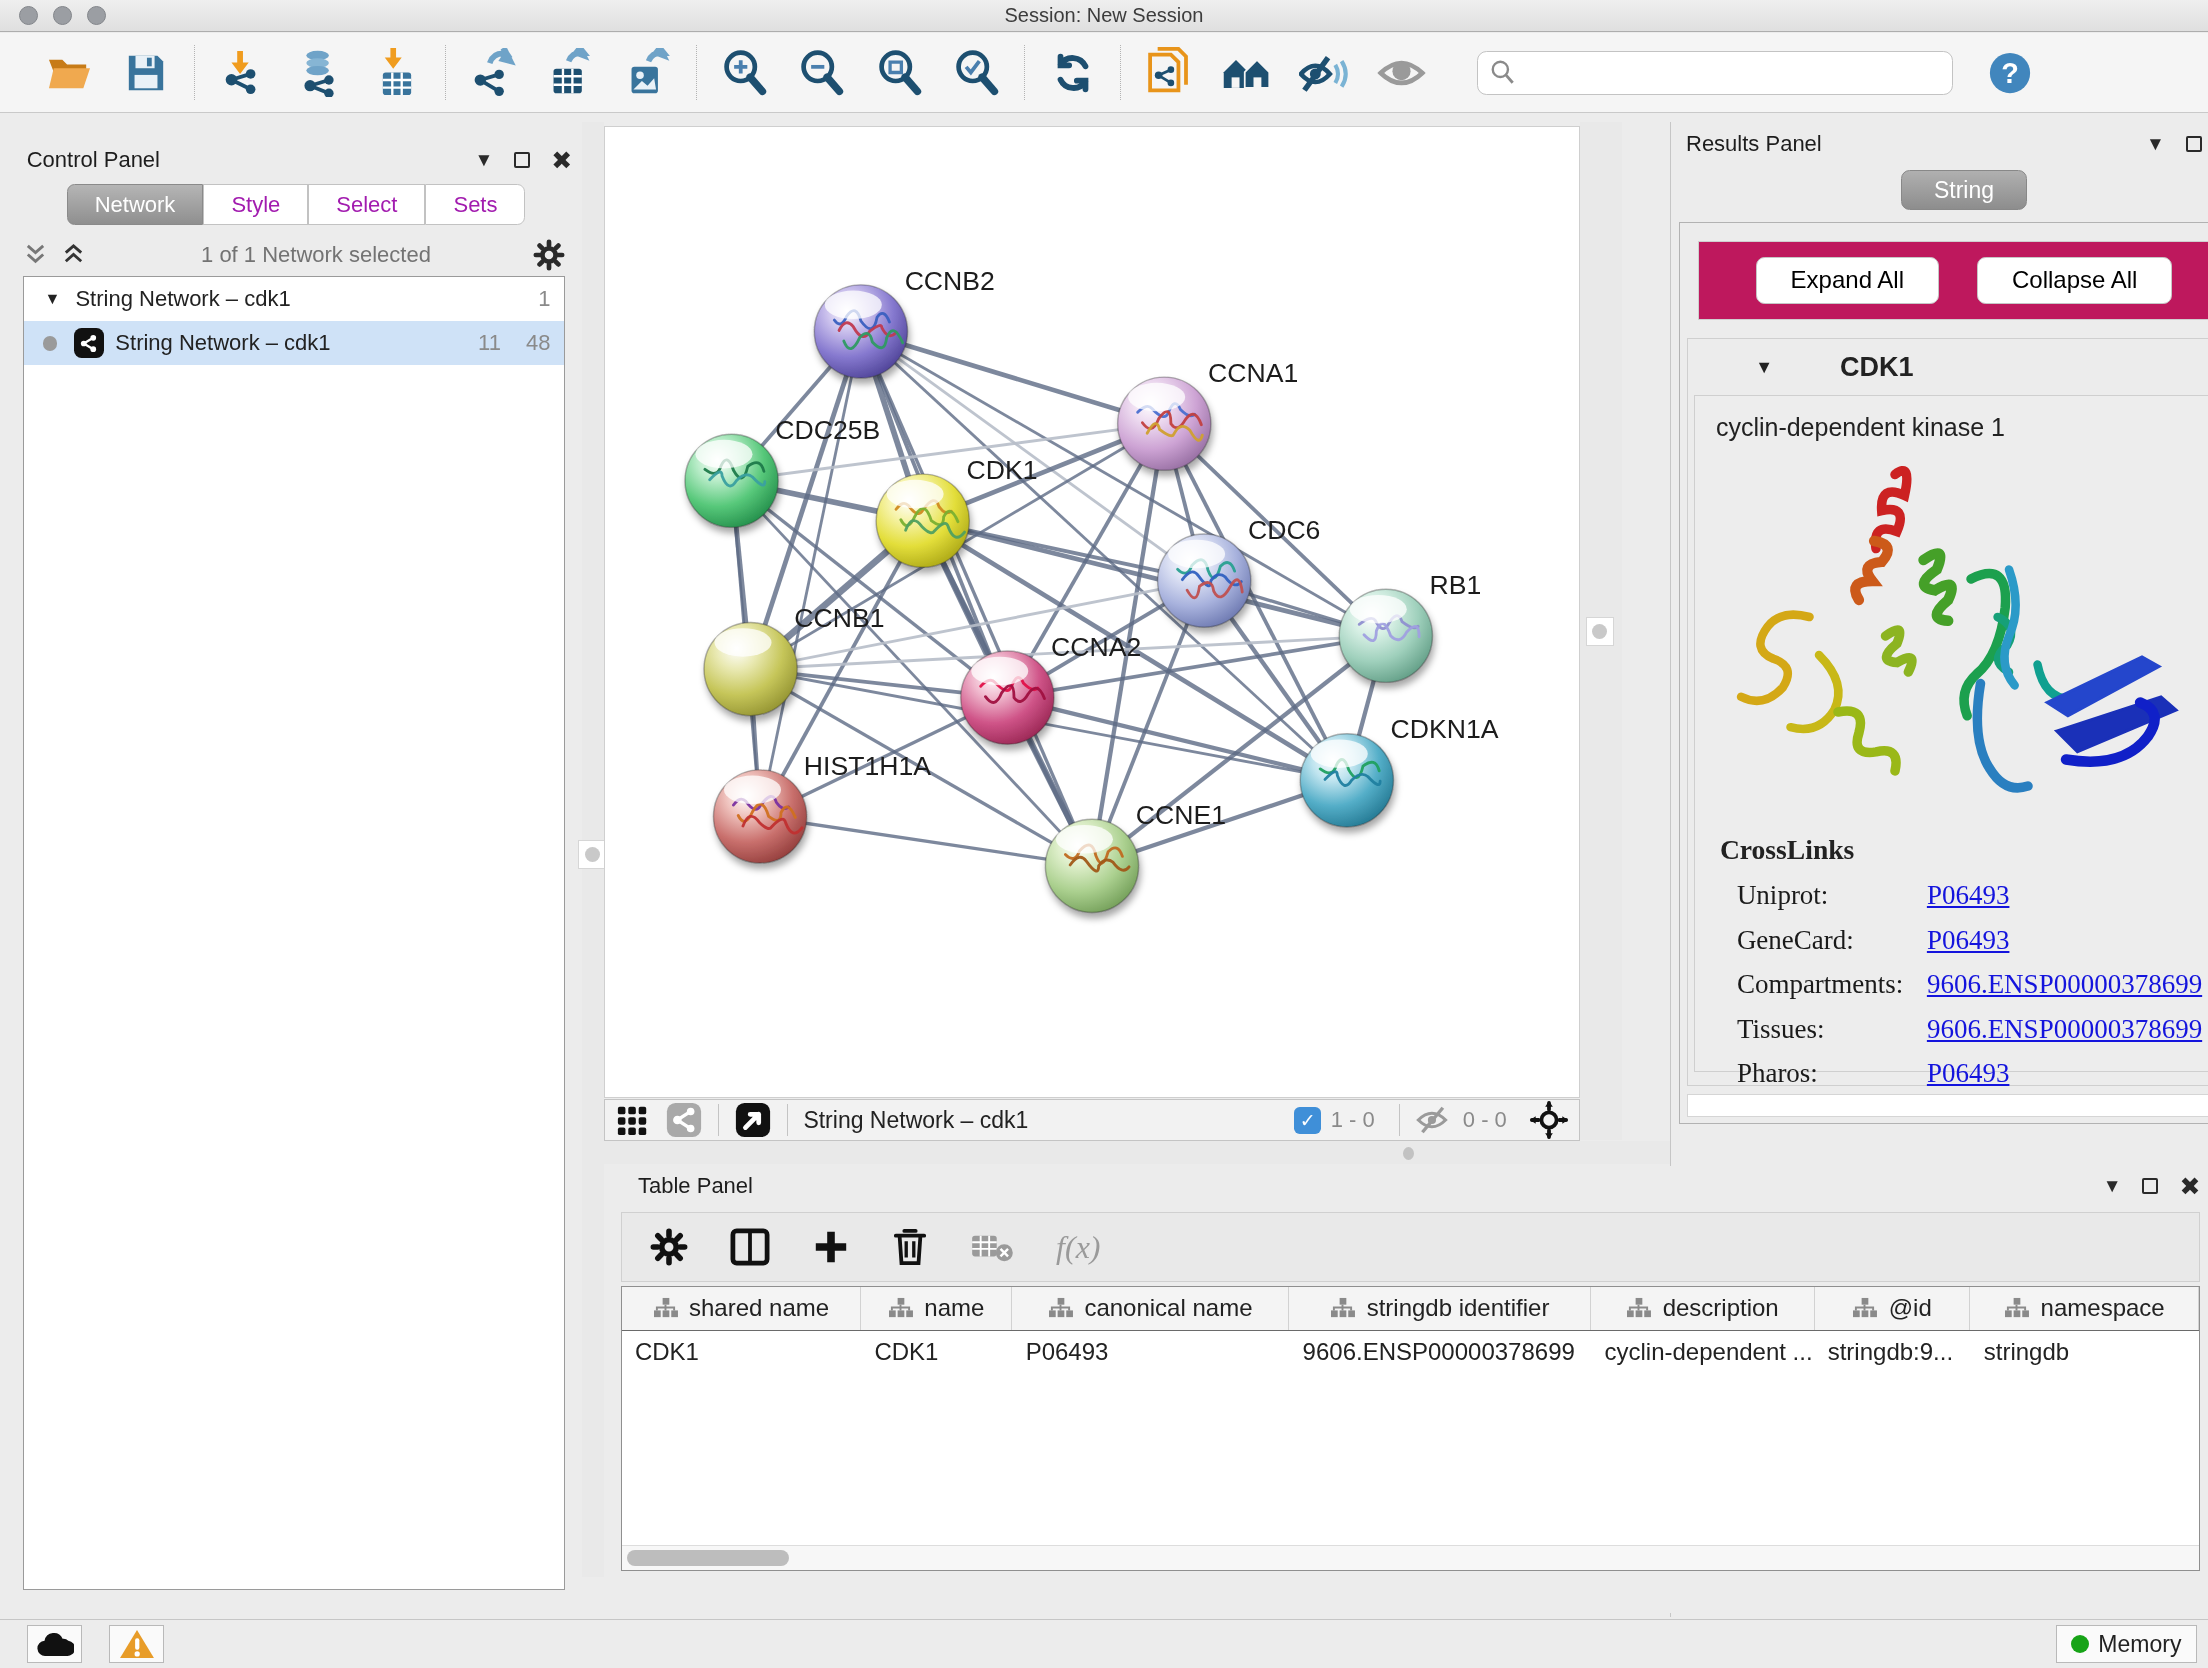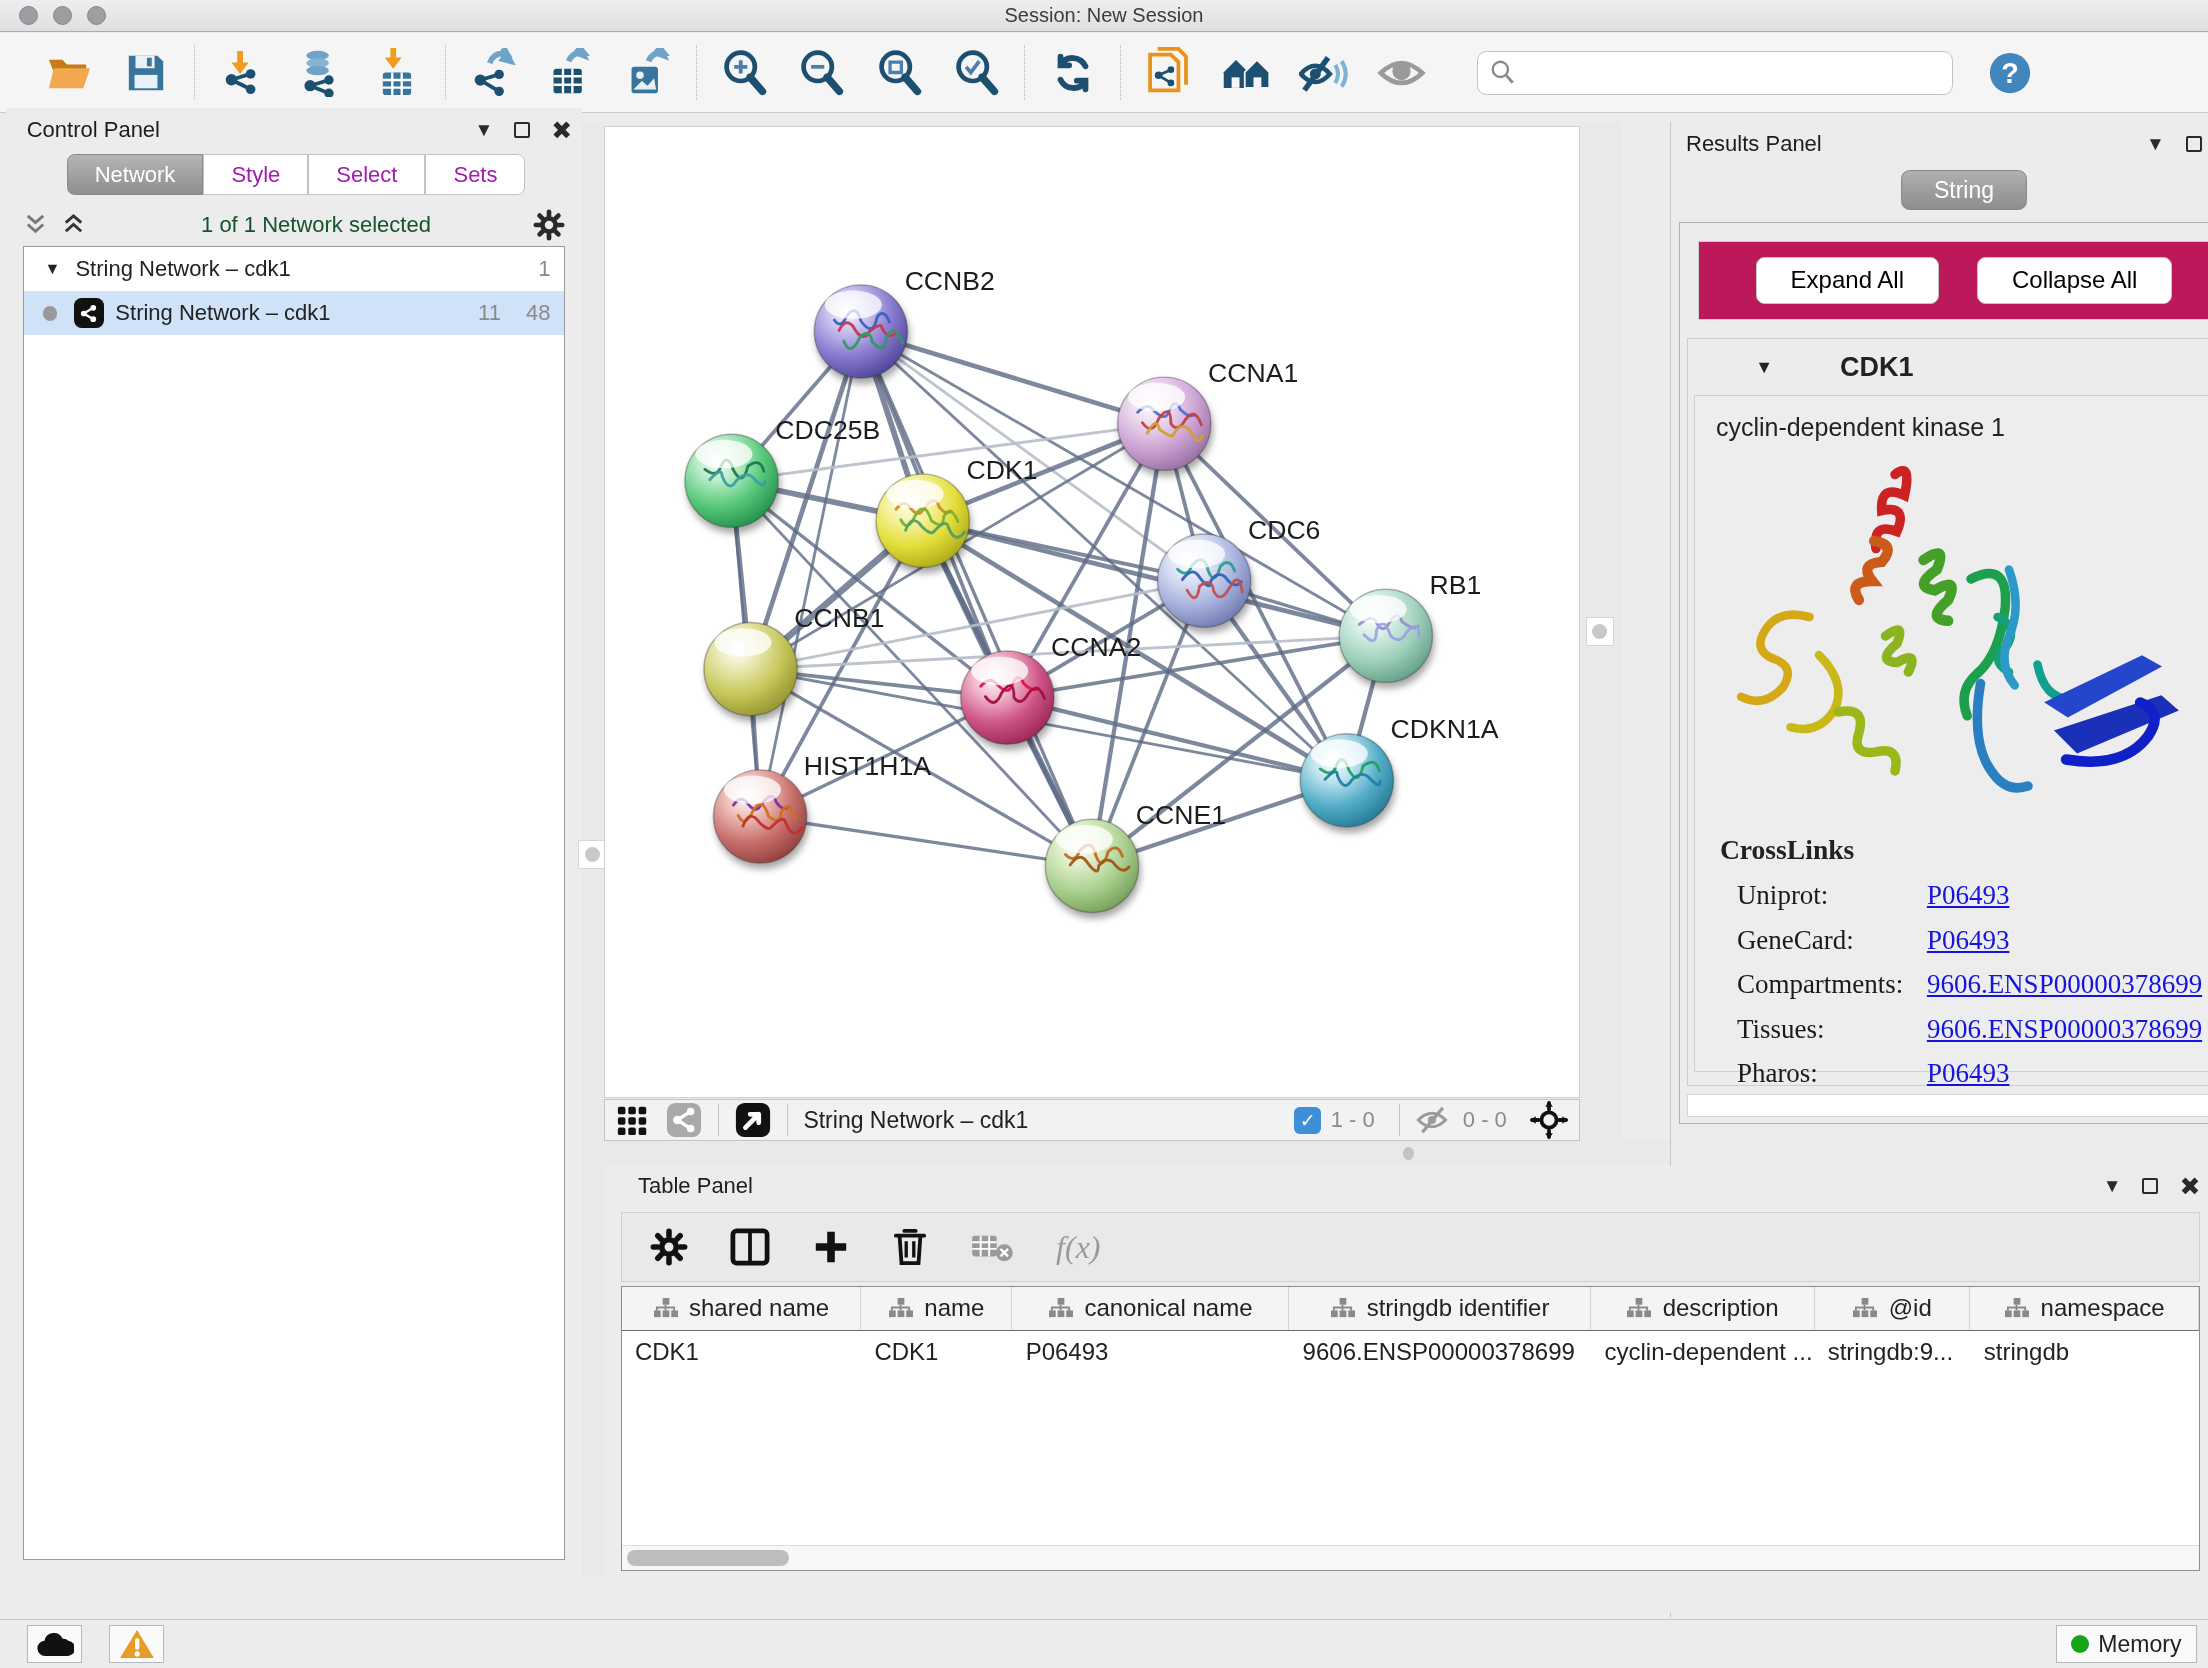--- a/index.html
+++ b/index.html
@@ -24,29 +24,29 @@
     display:flex; align-items:center; padding-left:9.5px; margin-left:28.5px; }
   .searchbox input { border:none; outline:none; font-size:21px; width:409px; background:transparent; }
 
   
   .phead { display:flex; align-items:center; font-size:22px; color:#1d1d1d; }
   .phead .grow { flex:1; }
   .picon { color:#2a2a2a; font-size:19px; margin-left:21px; cursor:pointer; }
   .pfloat { width:16px; height:16px; border:2.4px solid #2a2a2a; border-radius:1.9px; display:inline-block; margin-left:21px; cursor:pointer; }
 
   
-  .control-panel { position:absolute; left:5.7px; top:108px; width:576px; height:1457px; background:#ececec; }
+  .control-panel { position:absolute; left:5.7px; top:138px; width:576px; height:1457px; background:#ececec; }
   .cp-head { padding:7.6px 9.5px 1.9px 21px; }
   .cp-tabs { display:flex; margin:7.6px 0 0 61px; }
   .tab-btn { padding:6.7px 27px; font-size:22px; background:#fff; border:1px solid #c2c2c2; color:#a21caf; cursor:pointer; }
   .tab-btn:first-child { border-radius:7.6px 0 0 7.6px; }
   .tab-btn:last-child { border-radius:0 7.6px 7.6px 0; }
   .tab-btn.active { background:linear-gradient(#b5b5b5,#8f8f8f); color:#fff; border-color:#8a8a8a; }
   .cp-status { display:flex; align-items:center; margin:13.3px 17px 5.7px 17px; }
-  .cp-status .lbl { flex:1; text-align:center; font-size:22px; color:#14532d; }
+  .cp-status .lbl { flex:1; text-align:center; font-size:22px; color:#737373; }
   .chev { color:#555; margin-right:13.3px; cursor:pointer; }
   .tree-box { margin:3.8px 17px; background:#fff; border:1.9px solid #9a9a9a; height:1314px; }
   .tree-row { display:flex; align-items:center; height:44px; font-size:22px; padding:0 13.3px; }
   .tree-row .grow { flex:1; }
   .tree-row.selected { background:#cfe2f7; }
   .tree-num { color:#8a8a8a; margin-left:25px; }
   .dot { width:14.3px; height:14.3px; border-radius:50%; background:#9a9a9a; margin:0 17px 0 5.7px; }
   .share-badge { width:30px; height:30px; background:#111; border-radius:7.6px; display:flex; align-items:center; justify-content:center; margin-right:11.4px; }
 
   

